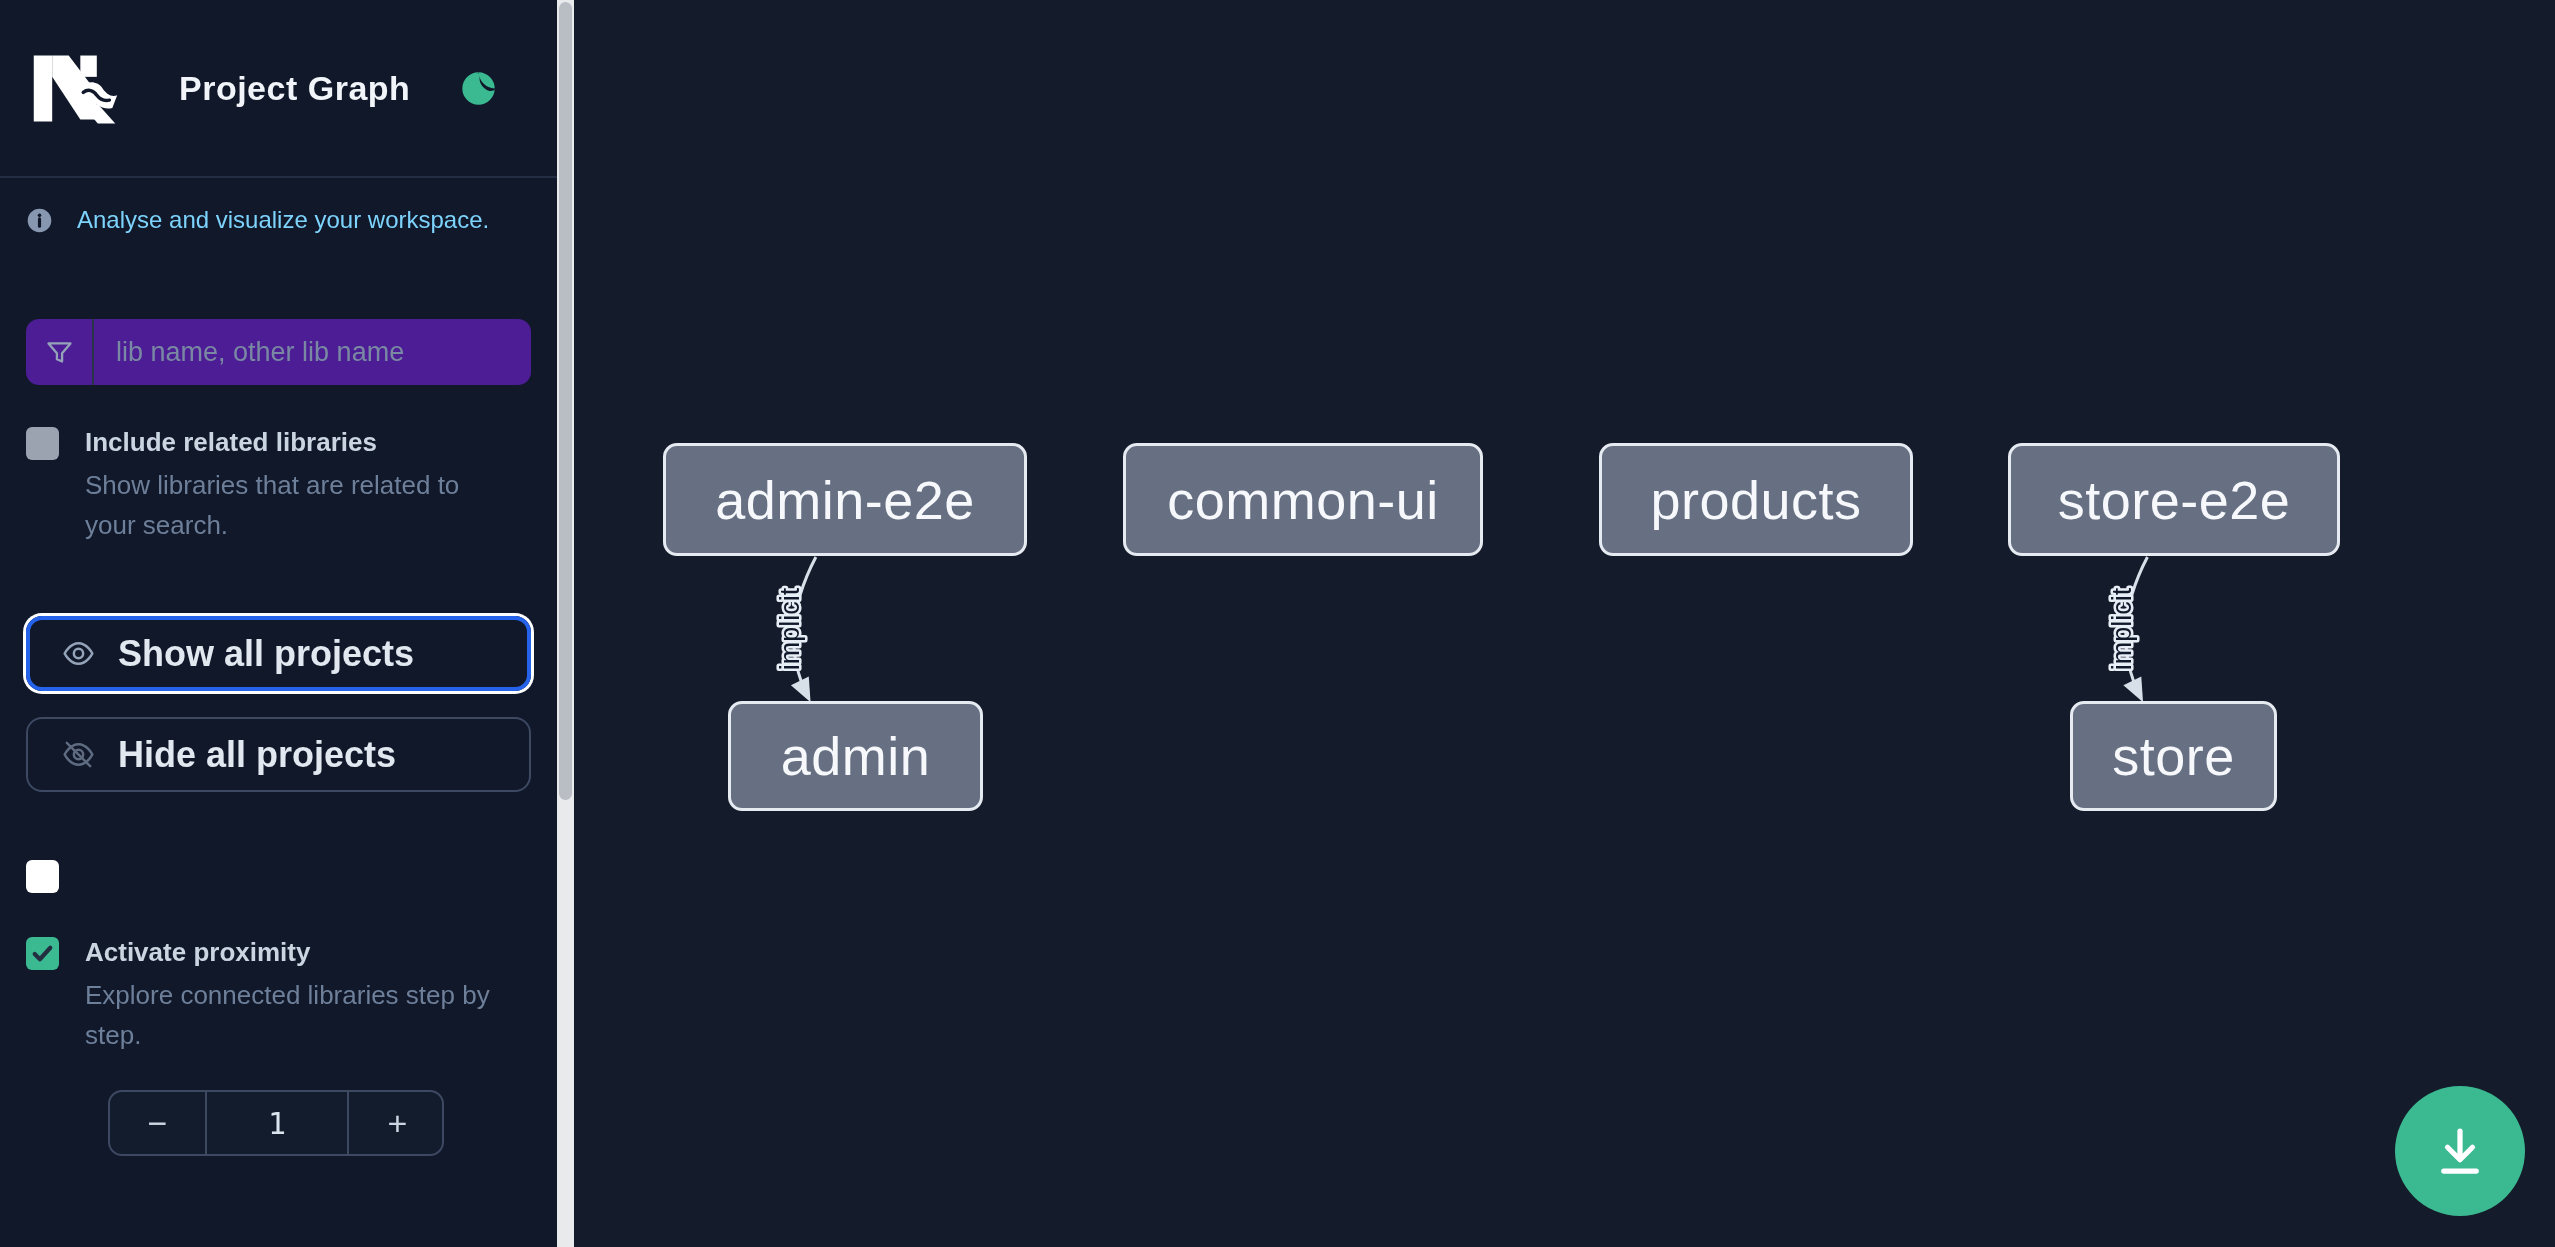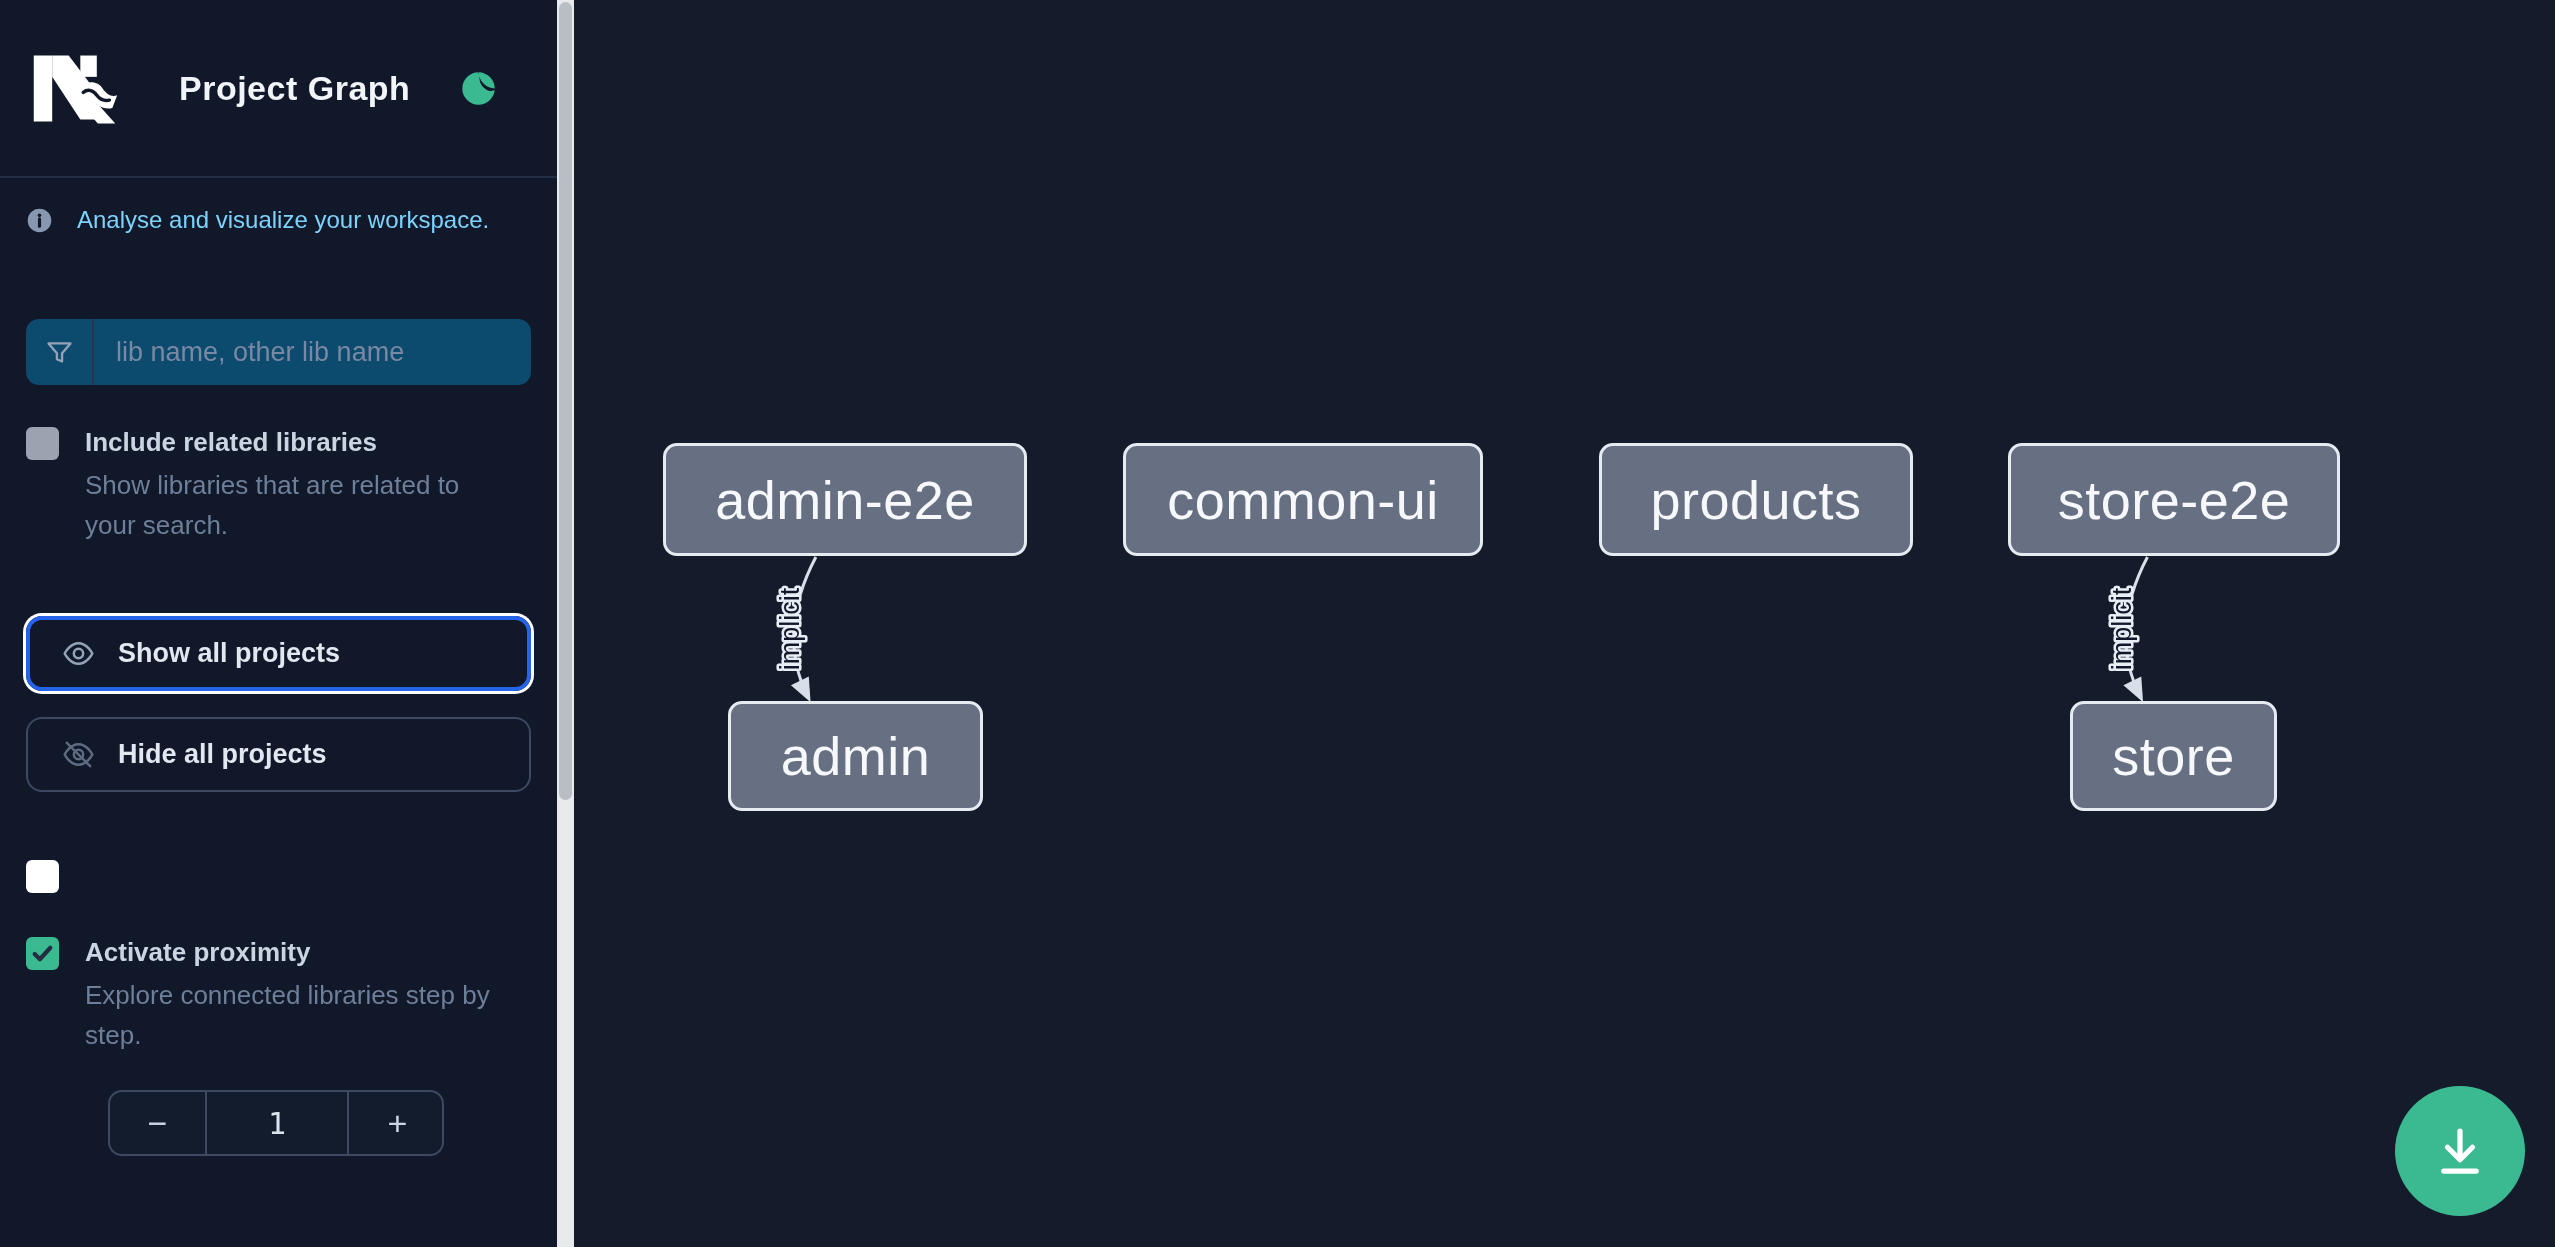--- a/index.html
+++ b/index.html
@@ -13,41 +13,41 @@
   .nx-logo { width:97px; height:79px; flex:0 0 auto; }
   .app-title { margin-left:56px; font-size:34px; font-weight:600; color:#f1f5f9; letter-spacing:.5px; }
   .theme-btn { margin-left:46px; width:44px; height:44px; background:none; border:none; cursor:pointer; display:flex; align-items:center; justify-content:center; }
   .theme-btn svg { width:37px; height:37px; color:var(--accent-green,#3bba92); }
   .sb-divider { border-top:2px solid #232e44; }
 
   .sb-content { padding:28px 26px 0 26px; display:flex; flex-direction:column; }
   .tagline-row { display:flex; align-items:center; gap:24px; color:#7dd3fc; font-size:24px; }
   .tagline-row svg { width:27px; height:27px; flex:0 0 auto; }
 
-  .search-box { margin-top:85px; height:66px; background:#0c4a6e; border-radius:13px; display:flex; align-items:stretch; overflow:hidden; }
+  .search-box { margin-top:85px; height:66px; background:#4c1d95; border-radius:13px; display:flex; align-items:stretch; overflow:hidden; }
   .search-icon-cell { width:68px; display:flex; align-items:center; justify-content:center; border-right:2px solid #2a3449; color:#94a3b8; }
   .search-icon-cell svg { width:31px; height:31px; }
   .search-box input { flex:1; background:transparent; border:none; outline:none; color:#cbd5e1; font-size:27px; padding:0 22px; font-family:"Liberation Sans", sans-serif; }
   .search-box input::placeholder { color:#7a89a3; }
 
   .option { display:flex; align-items:flex-start; gap:26px; }
   .opt-mt1 { margin-top:40px; }
   .opt-mt2 { margin-top:66px; }
   .opt-mt3 { margin-top:42px; }
   .checkbox { width:33px; height:33px; border-radius:6px; flex:0 0 auto; margin-top:2px; cursor:pointer; }
   .checkbox.gray { background:#9ba3b0; }
   .checkbox.white { background:#ffffff; }
   .checkbox.checked { background:var(--accent-green,#3bba92); display:flex; align-items:center; justify-content:center; }
   .checkbox.checked svg { width:25px; height:25px; }
   .opt-text { max-width:432px; }
   .opt-label { font-size:26px; font-weight:700; color:#cbd5e1; line-height:34px; cursor:pointer; }
   .opt-desc { margin-top:6px; font-size:26px; color:#6e7f99; line-height:40px; }
 
   .sb-btn { margin-top:26px; height:75px; width:505px; display:flex; align-items:center; padding-left:33px; gap:22px;
-            background:transparent; border:2px solid #3c4961; border-radius:16px; color:#e2e8f0; font-size:27px; font-weight:600;
+            background:transparent; border:2px solid #3c4961; border-radius:16px; color:#e2e8f0; font-size:36px; font-weight:600;
             font-family:"Liberation Sans", sans-serif; cursor:pointer; }
   .sb-btn svg { width:35px; height:35px; flex:0 0 auto; }
   .sb-btn.focused { margin-top:71px; border:4px solid var(--focus-blue,#2563eb); box-shadow:0 0 0 3px #ffffff; padding-left:31px; }
   .sb-btn.focused svg { color:#94a3b8; }
   .sb-btn.plain svg { color:#5e6b80; }
 
   .stepper { margin-top:35px; margin-left:82px; width:336px; height:66px; display:grid; grid-template-columns:97px 140px 99px;
              border:2px solid #3c4961; border-radius:14px; overflow:hidden; background:#131c2d; }
   .stepper > * { display:flex; align-items:center; justify-content:center; background:transparent; border:none; color:#cbd5e1;
                  font-family:"Liberation Sans", sans-serif; }

